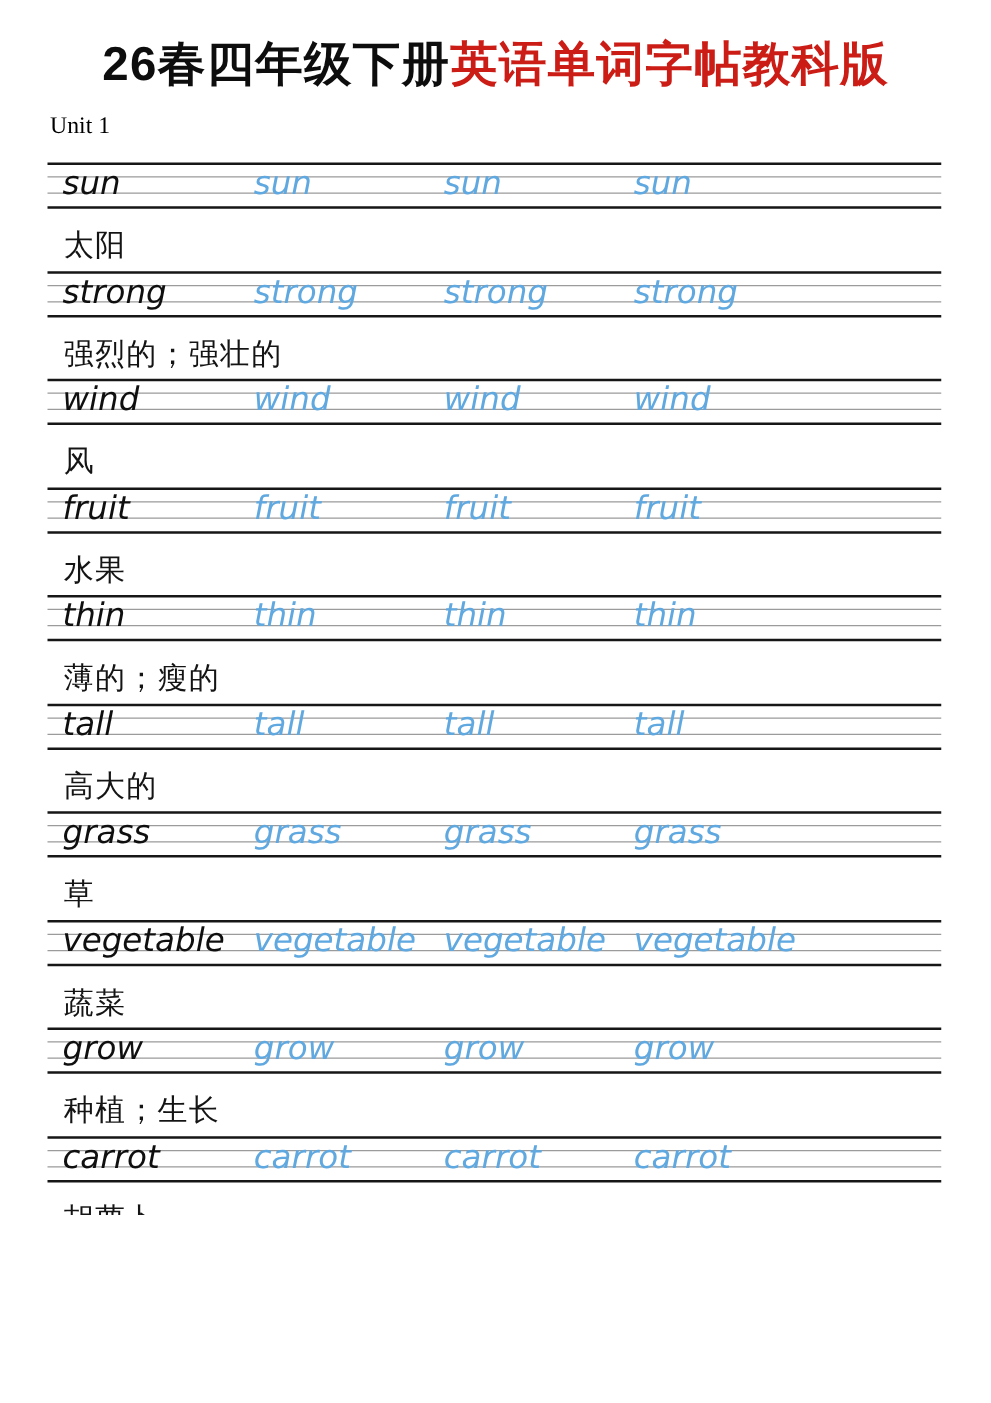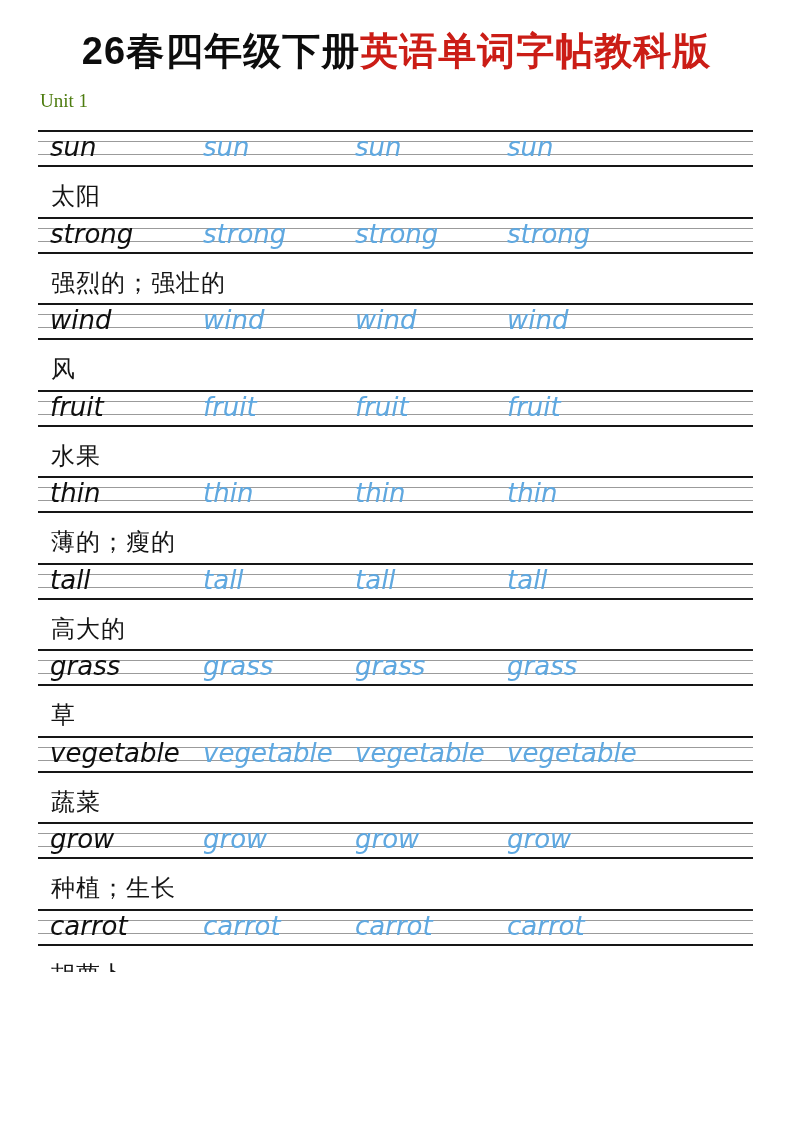--- a/index.html
+++ b/index.html
@@ -8,21 +8,21 @@
     font-family:"Liberation Sans",sans-serif;color:#111;
   }
   .title{
     position:absolute;top:26px;left:0;width:100%;margin:0;
     text-align:center;font-size:38px;font-weight:bold;letter-spacing:1px;color:#0d0d0d;
     font-family:"Liberation Sans",sans-serif;
   }
   .title .red{color:var(--title-red,#cb1d16);}
   .unit{
     position:absolute;top:90px;left:40px;
-    font-family:"Liberation Serif",serif;font-size:19px;color:#4d7c0f;
+    font-family:"Liberation Serif",serif;font-size:19px;color:#000000;
   }
   .practice{position:absolute;top:130px;left:38px;width:715px;}
   .row{position:relative;height:86.5px;}
   .grid{
     position:relative;height:37px;box-sizing:border-box;
     border-top:2px solid var(--grid-outer,#161616);
     border-bottom:2px solid var(--grid-outer,#161616);
   }
   .mid{position:absolute;left:0;right:0;height:1px;background:var(--grid-inner,#9b9b9b);}
   .mid.m1{top:9px;}

